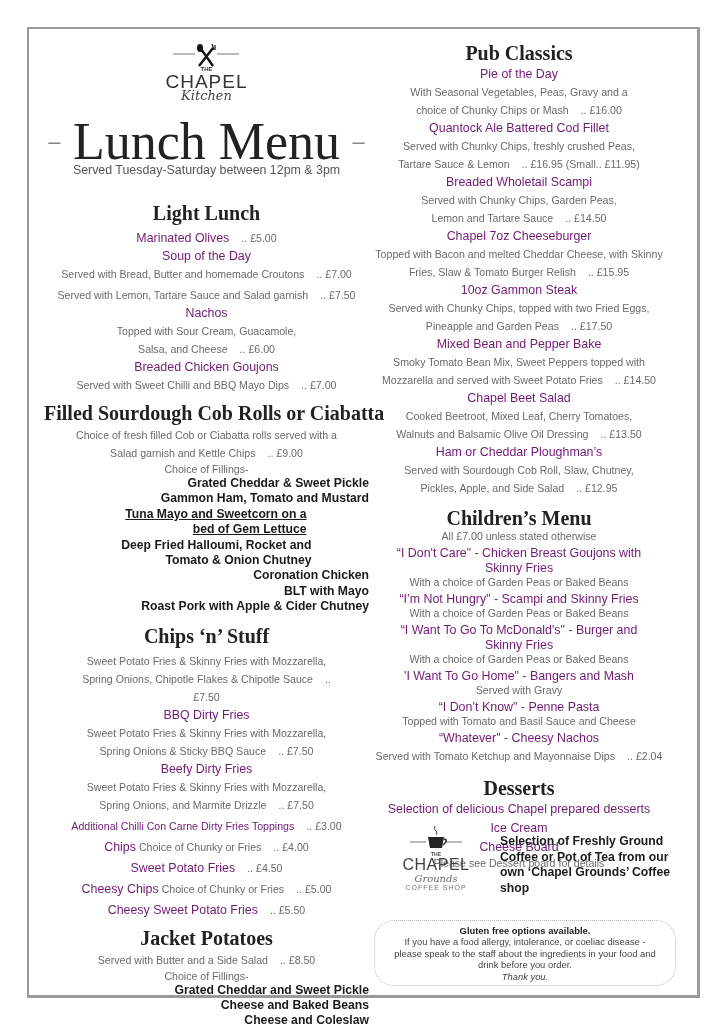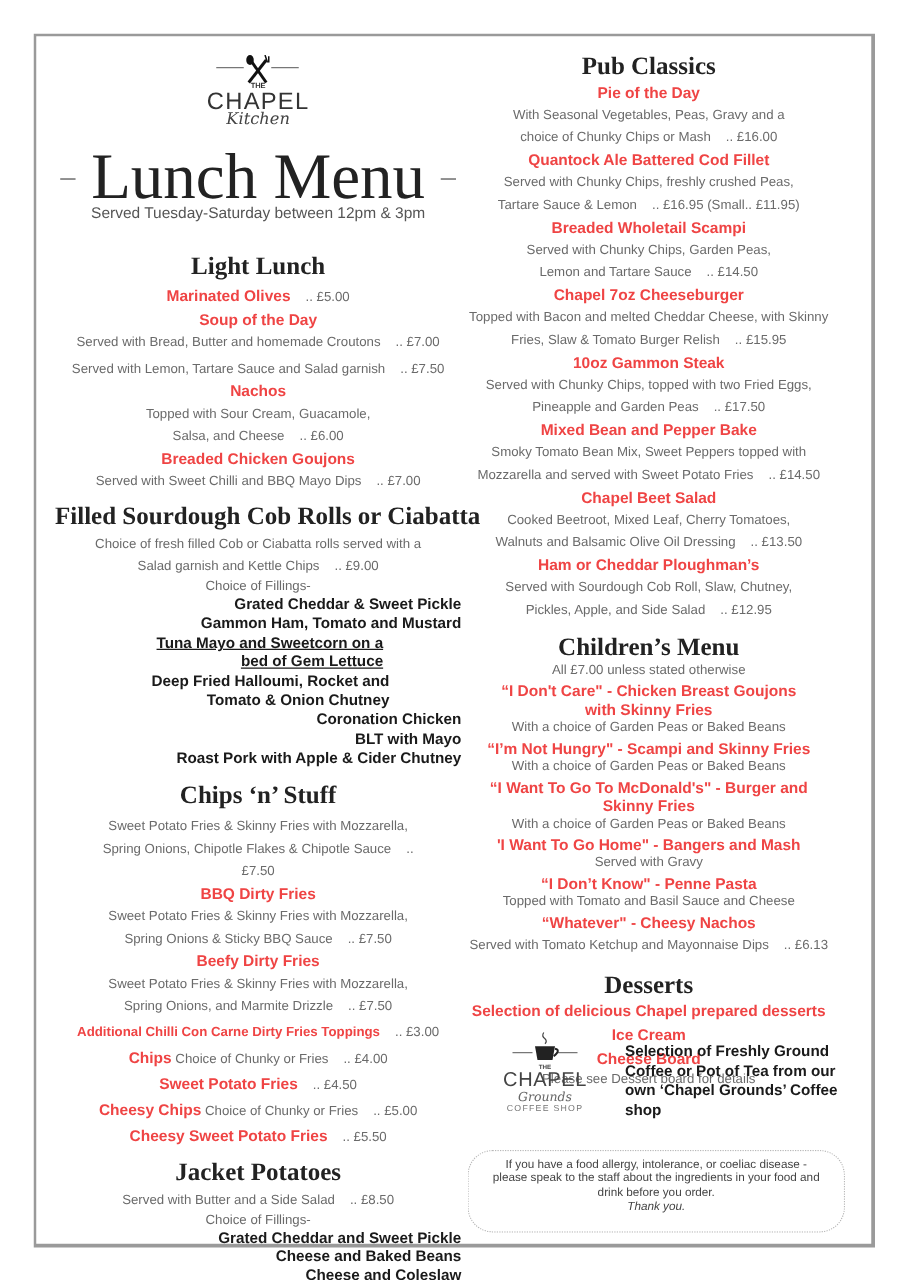--- a/index.html
+++ b/index.html
@@ -5,21 +5,21 @@
   html, body { margin:0; padding:0; background:#ffffff; }
   body { width:724px; height:1024px; position:relative; overflow:hidden;
          font-family:"Liberation Sans", "DejaVu Sans", sans-serif; color:#222; }
   .frame { position:absolute; left:27px; top:27px; width:668px; height:966px;
            border:2px solid #9a9a9a; border-right-width:3px; border-bottom-width:3px; background:#fff; }
   .col { position:absolute; top:0; text-align:center; }
   .col.left { left:15px; width:325px; }
   .col.right { left:335px; width:310px; }
   .serif { font-family:"Liberation Serif", "DejaVu Serif", serif; color:#222; }
   .sec-title { font-family:"Liberation Serif","DejaVu Serif",serif; font-size:20px; line-height:24px; color:#222; margin:0; }
-  .iname { font-weight:bold; font-size:12.4px; line-height:15px; color:#ef4444; }
+  .iname { font-weight:normal; font-size:12.4px; line-height:15px; color:#701a75; }
   .idesc { font-size:10.6px; line-height:13px; color:#6a6a6a; }
   .price { font-weight:normal; color:#6a6a6a; font-size:10.6px;padding-left:12px; }
   .item { margin-top:3px; }
   .fill { font-weight:bold; font-size:12.2px; line-height:15.4px; color:#1a1a1a;text-align:right; }
   .logo { position:absolute; }
   .sub { font-size:12.4px; color:#555; }
   .coffee-text { position:absolute; left:471px; top:805px; width:170px; text-align:left;
                  font-weight:bold; font-size:12.2px; line-height:15.5px; color:#1a1a1a; }
   .allergy { position:absolute; left:345px; top:891px; width:300px; height:60px;
              border:1.5px dotted #b8b8b8; border-radius:20px; text-align:center;
@@ -186,21 +186,21 @@
       <div class="item">
         <div class="iname">'I Want To Go Home" - Bangers and Mash</div>
         <div class="idesc">Served with Gravy</div>
       </div>
       <div class="item">
         <div class="iname">“I Don’t Know" - Penne Pasta</div>
         <div class="idesc">Topped with Tomato and Basil Sauce and Cheese</div>
       </div>
       <div class="item">
         <div class="iname">“Whatever" - Cheesy Nachos</div>
-        <div><span class="idesc">Served with Tomato Ketchup and Mayonnaise Dips</span><span class="price">.. £6.13</span></div>
+        <div><span class="idesc">Served with Tomato Ketchup and Mayonnaise Dips</span><span class="price">.. £2.04</span></div>
       </div>
     </div>
 
     <div style="margin-top:12px;">
       <h2 class="sec-title">Desserts</h2>
       <div class="iname" style="margin-top:2px;">Selection of delicious Chapel prepared desserts</div>
       <div class="iname" style="margin-top:4px;">Ice Cream</div>
       <div class="iname" style="margin-top:4px;">Cheese Board</div>
       <div class="idesc" style="margin-top:2px;">Please see Dessert board for details</div>
     </div>
@@ -215,16 +215,17 @@
       <path d="M29 2 Q27 5 30 7 Q32 9 30 11" stroke="#444" stroke-width="1" fill="none"></path>
     </svg>
     <div style="font-size:5px;font-weight:bold;color:#444;margin-top:1px;">THE</div>
     <div style="font-size:16px;letter-spacing:0.5px;color:#444;line-height:16px;">CHAPEL</div>
     <div style="font-family:'DejaVu Serif',serif;font-style:italic;font-size:10px;color:#666;line-height:11px;">Grounds</div>
     <div style="font-size:7px;letter-spacing:1px;color:#777;">COFFEE SHOP</div>
   </div>
   <div class="coffee-text">Selection of Freshly Ground Coffee or Pot of Tea from our own ‘Chapel Grounds’ Coffee shop</div>
 
   <div class="allergy">
+    <div style="font-weight:bold;color:#222;">Gluten free options available.</div>
     <div style="width:270px;margin:0 auto;">If you have a food allergy, intolerance, or coeliac disease - please speak to the staff about the ingredients in your food and drink before you order.</div>
     <div style="font-style:italic;">Thank you.</div>
   </div>
 </div>
 
 </body></html>

